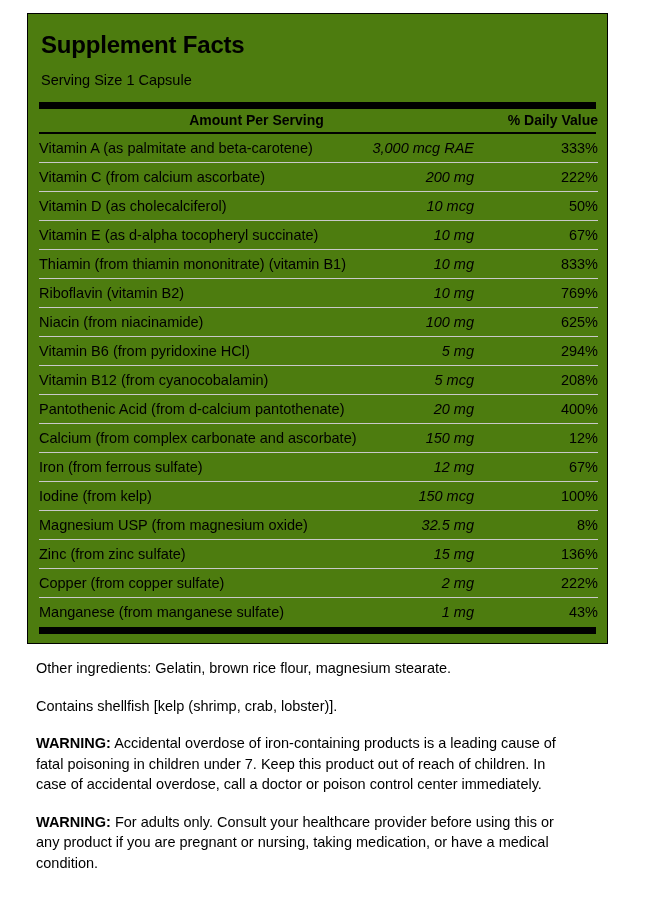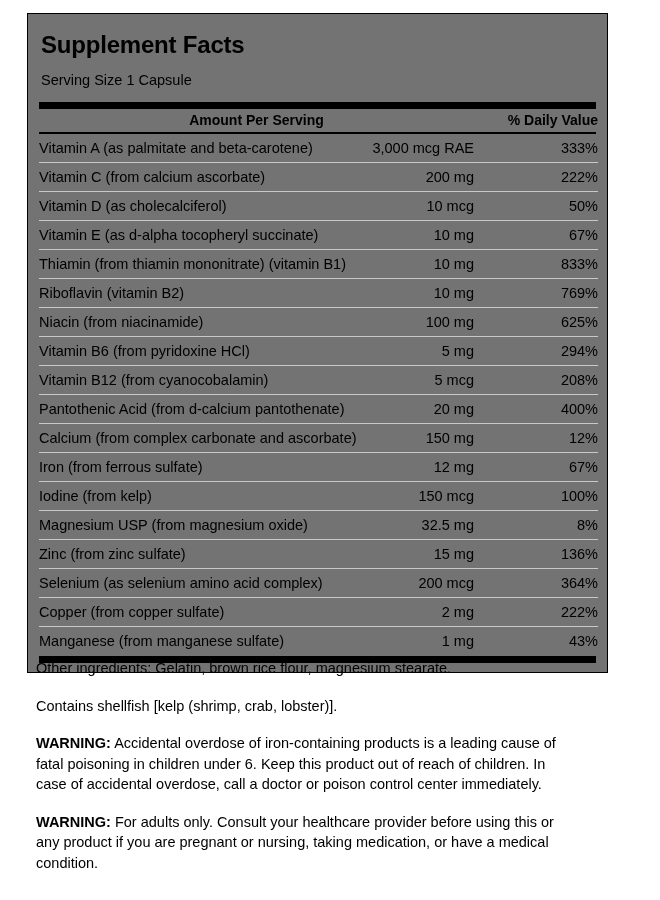--- a/index.html
+++ b/index.html
@@ -23,21 +23,21 @@
     background: #ffffff;
   }
 
   
   .facts-panel {
     position: absolute;
     left: 27px;
     top: 13px;
     width: 581px;
     border: 1px solid #000000;
-    background: #737373;
+    background: #4d7c0f;
     padding: 12px 11px 9px 11px;
   }
 
   .facts-title {
     font-size: 24px;
     font-weight: bold;
     letter-spacing: -0.2px;
     line-height: 1.1;
     margin: 6px 0 0 2px;
   }
@@ -106,20 +106,21 @@
   }
   td.n-name {
     text-align: left;
     padding-left: 2px;
     white-space: nowrap;
   }
   td.n-amount {
     text-align: right;
     white-space: nowrap;
     padding-right: 0px;
+    font-style: italic;
   }
   td.n-dv {
     text-align: right;
     white-space: nowrap;
     padding-right: 2px;
   }
 
   
   .footer {
     position: absolute;
@@ -242,25 +243,20 @@
             <td class="n-name">Magnesium USP (from magnesium oxide)</td>
             <td class="n-amount">32.5 mg</td>
             <td class="n-dv">8%</td>
           </tr>
           <tr>
             <td class="n-name">Zinc (from zinc sulfate)</td>
             <td class="n-amount">15 mg</td>
             <td class="n-dv">136%</td>
           </tr>
           <tr>
-            <td class="n-name">Selenium (as selenium amino acid complex)</td>
-            <td class="n-amount">200 mcg</td>
-            <td class="n-dv">364%</td>
-          </tr>
-          <tr>
             <td class="n-name">Copper (from copper sulfate)</td>
             <td class="n-amount">2 mg</td>
             <td class="n-dv">222%</td>
           </tr>
           <tr>
             <td class="n-name">Manganese (from manganese sulfate)</td>
             <td class="n-amount">1 mg</td>
             <td class="n-dv">43%</td>
           </tr>
         </tbody>
@@ -269,19 +265,19 @@
     <div class="rule-thick-bottom"></div>
   </div>
 
   <div class="footer">
 
     <p>Other ingredients: Gelatin, brown rice flour, magnesium stearate.</p>
 
     <p>Contains shellfish [kelp (shrimp, crab, lobster)].</p>
 
 
-    <p><span class="lead">WARNING:</span><span> Accidental overdose of iron-containing products is a leading cause of fatal poisoning in children under 6. Keep this product out of reach of children. In case of accidental overdose, call a doctor or poison control center immediately.</span></p>
+    <p><span class="lead">WARNING:</span><span> Accidental overdose of iron-containing products is a leading cause of fatal poisoning in children under 7. Keep this product out of reach of children. In case of accidental overdose, call a doctor or poison control center immediately.</span></p>
 
     <p><span class="lead">WARNING:</span><span> For adults only. Consult your healthcare provider before using this or any product if you are pregnant or nursing, taking medication, or have a medical condition.</span></p>
 
   </div>
 
 </div>
 
 </body></html>

